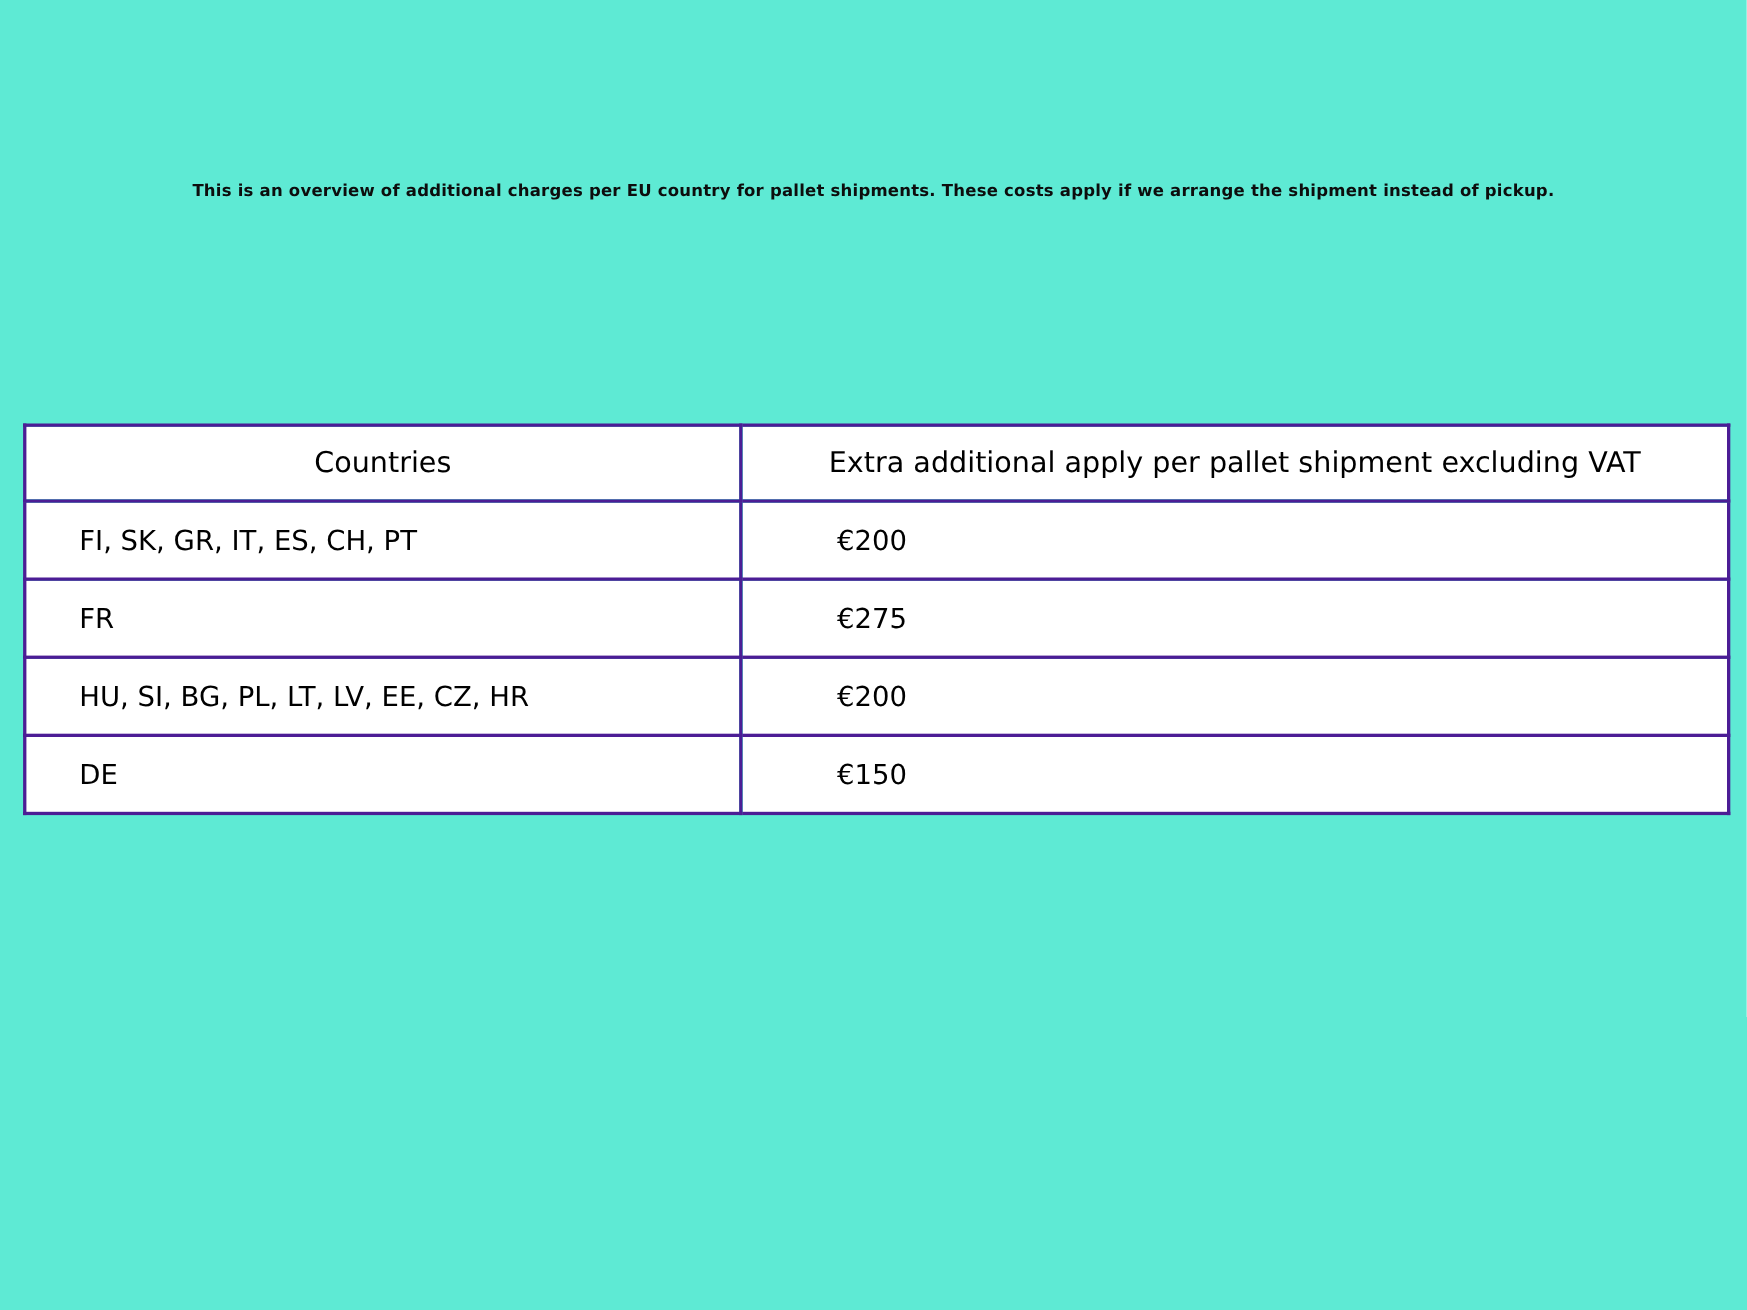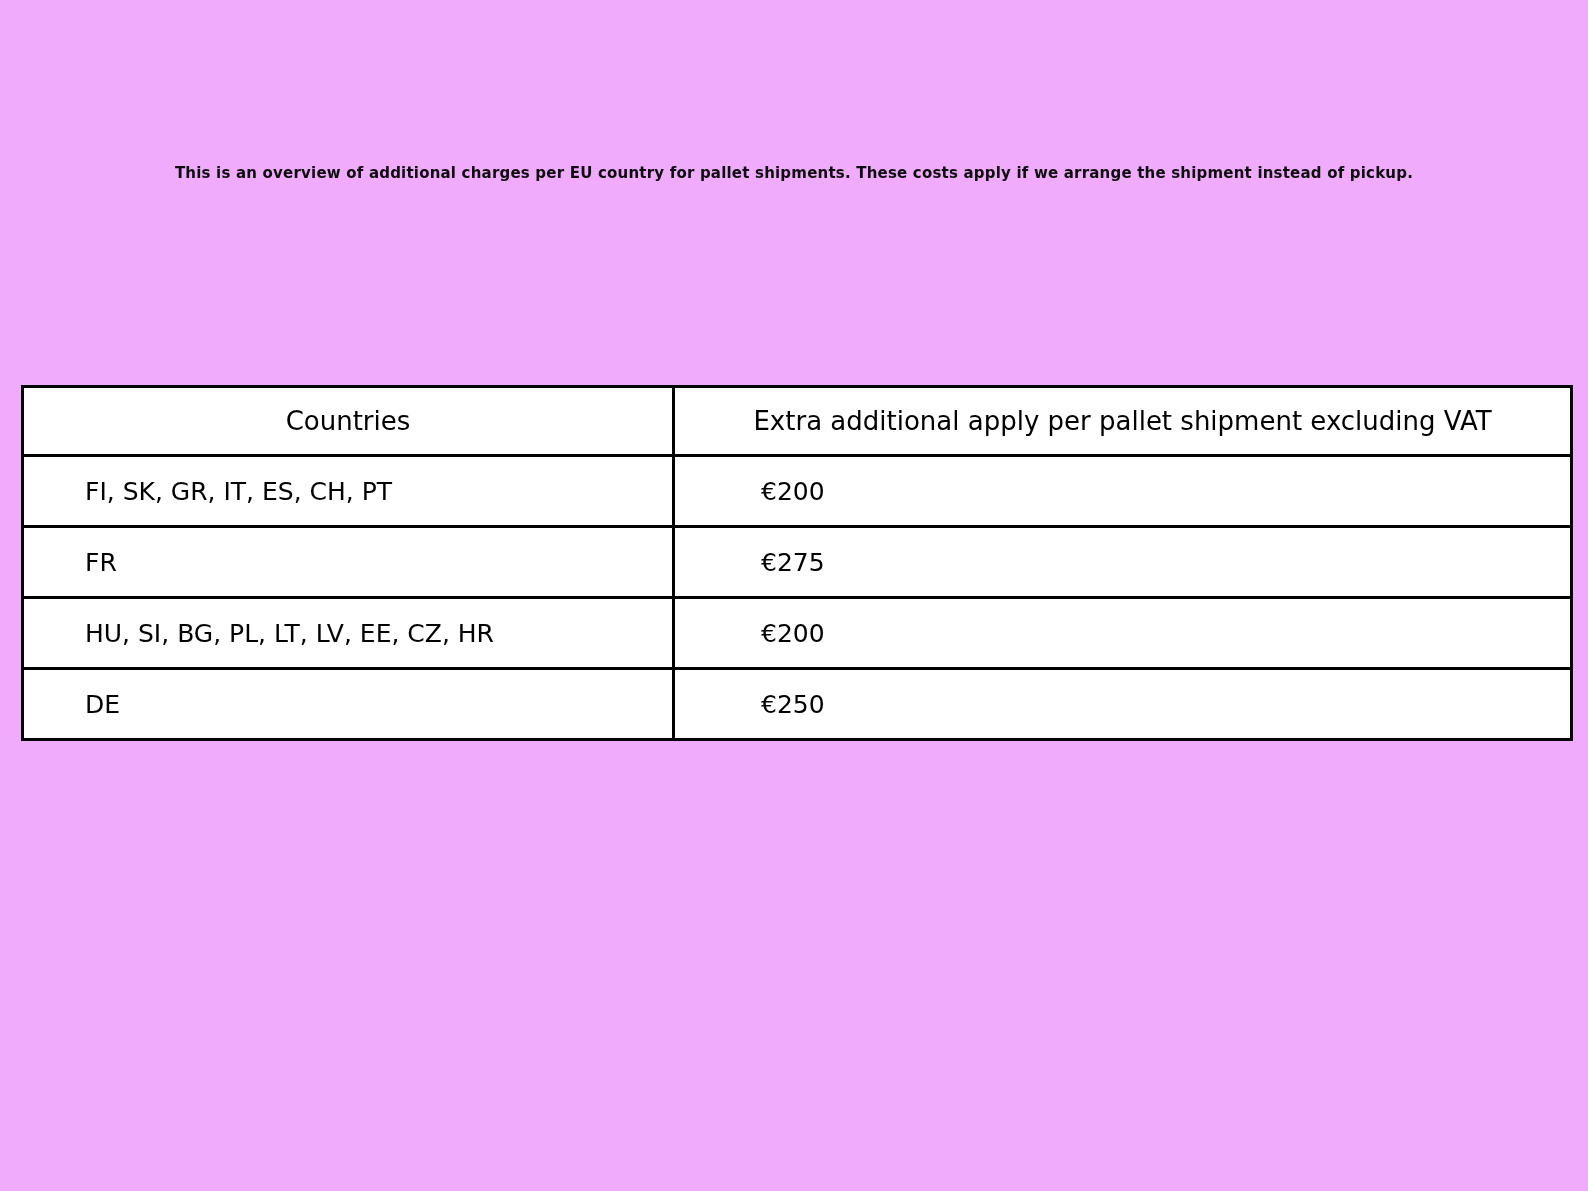--- a/index.html
+++ b/index.html
@@ -6,21 +6,21 @@
     margin: 0;
     padding: 0;
     background: #ffffff;
     font-family: "DejaVu Sans", "Liberation Sans", sans-serif;
     color: #000000;
   }
   .page {
     position: relative;
     width: 1588px;
     height: 1191px;
-    background: #f0abfc;
+    background: #5eead4;
     overflow: hidden;
   }
   .intro {
     position: absolute;
     left: 0;
     top: 164px;
     width: 1588px;
     text-align: center;
     font-size: 15px;
     font-weight: bold;
@@ -33,38 +33,38 @@
     left: 21px;
     top: 385px;
     border-collapse: collapse;
     table-layout: fixed;
     width: 1549px;
   }
   col.col-countries { width: 651px; }
   col.col-costs     { width: 898px; }
   table.charges th,
   table.charges td {
-    border: 3px solid #000000;
+    border: 3px solid #4c1d95;
     height: 66px;
     vertical-align: middle;
     background: #ffffff;
     overflow: hidden;
     white-space: nowrap;
   }
   table.charges th {
     font-weight: normal;
     font-size: 26px;
     text-align: center;
     padding: 0 4px;
   }
   table.charges td {
     font-size: 25px;
     text-align: left;
   }
-  td.cell-countries { padding-left: 61px; }
+  td.cell-countries { padding-left: 48px; }
   td.cell-cost      { padding-left: 86px; }
 </style>
 </head>
 <body>
 
 <div class="page">
 
   <div class="intro">This is an overview of additional charges per EU country for pallet shipments. These costs apply if we arrange the shipment instead of pickup.</div>
 
   <table class="charges">
@@ -86,18 +86,18 @@
       <tr>
         <td class="cell-countries">FR</td>
         <td class="cell-cost">€275</td>
       </tr>
       <tr>
         <td class="cell-countries">HU, SI, BG, PL, LT, LV, EE, CZ, HR</td>
         <td class="cell-cost">€200</td>
       </tr>
       <tr>
         <td class="cell-countries">DE</td>
-        <td class="cell-cost">€250</td>
+        <td class="cell-cost">€150</td>
       </tr>
     </tbody>
   </table>
 
 </div>
 
 </body></html>

